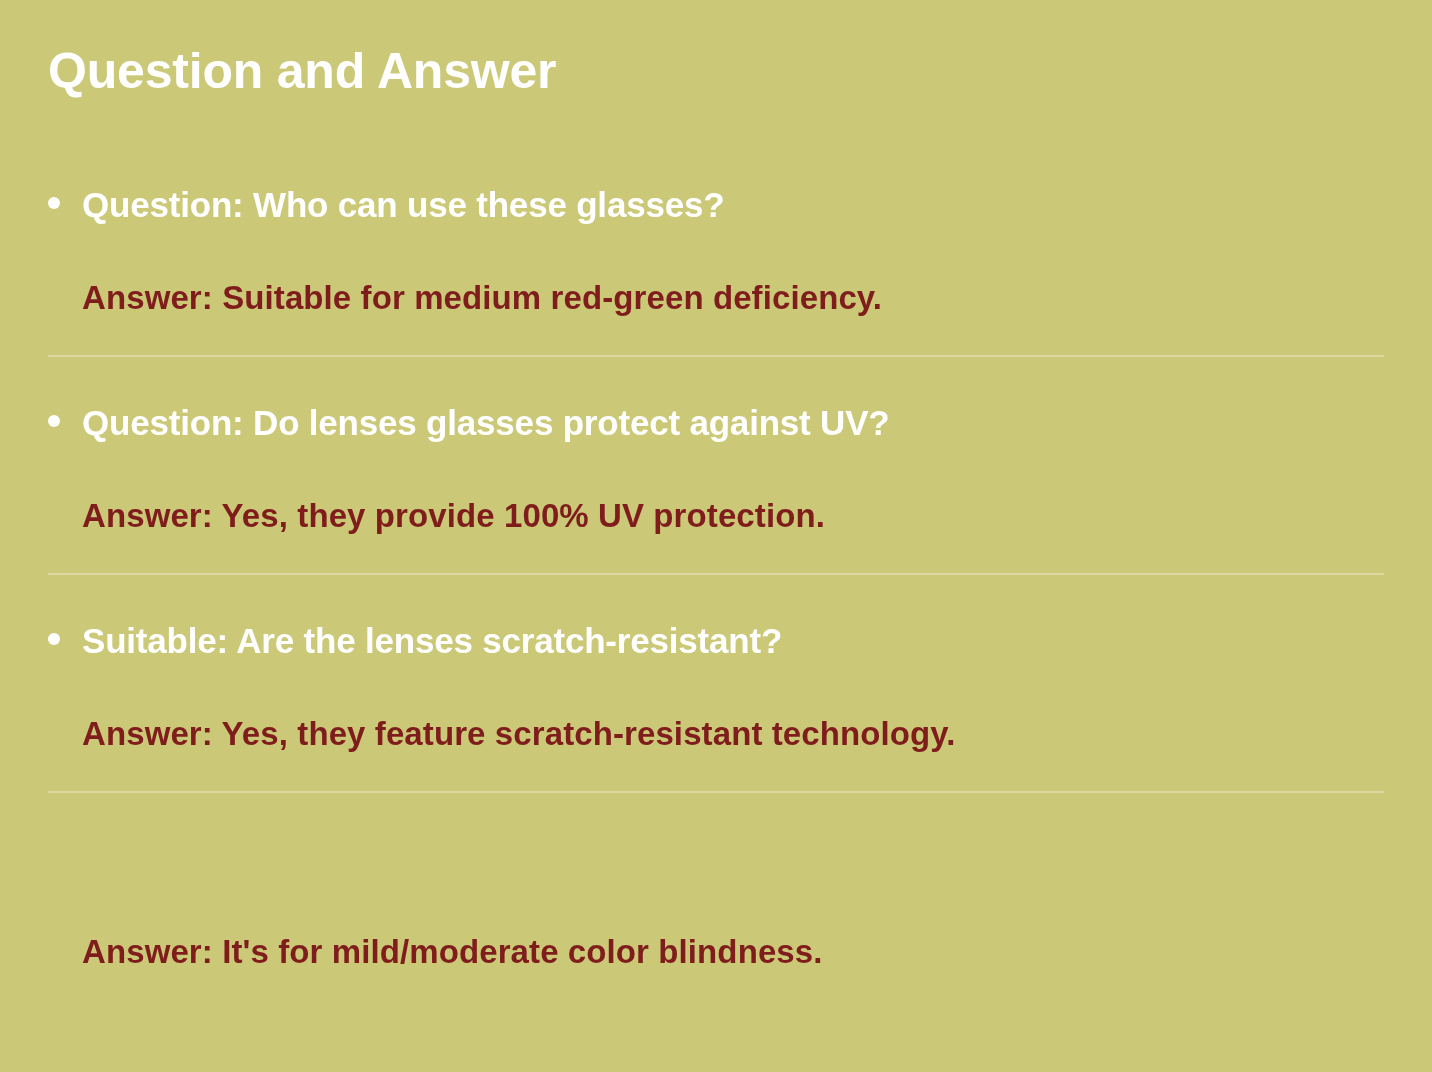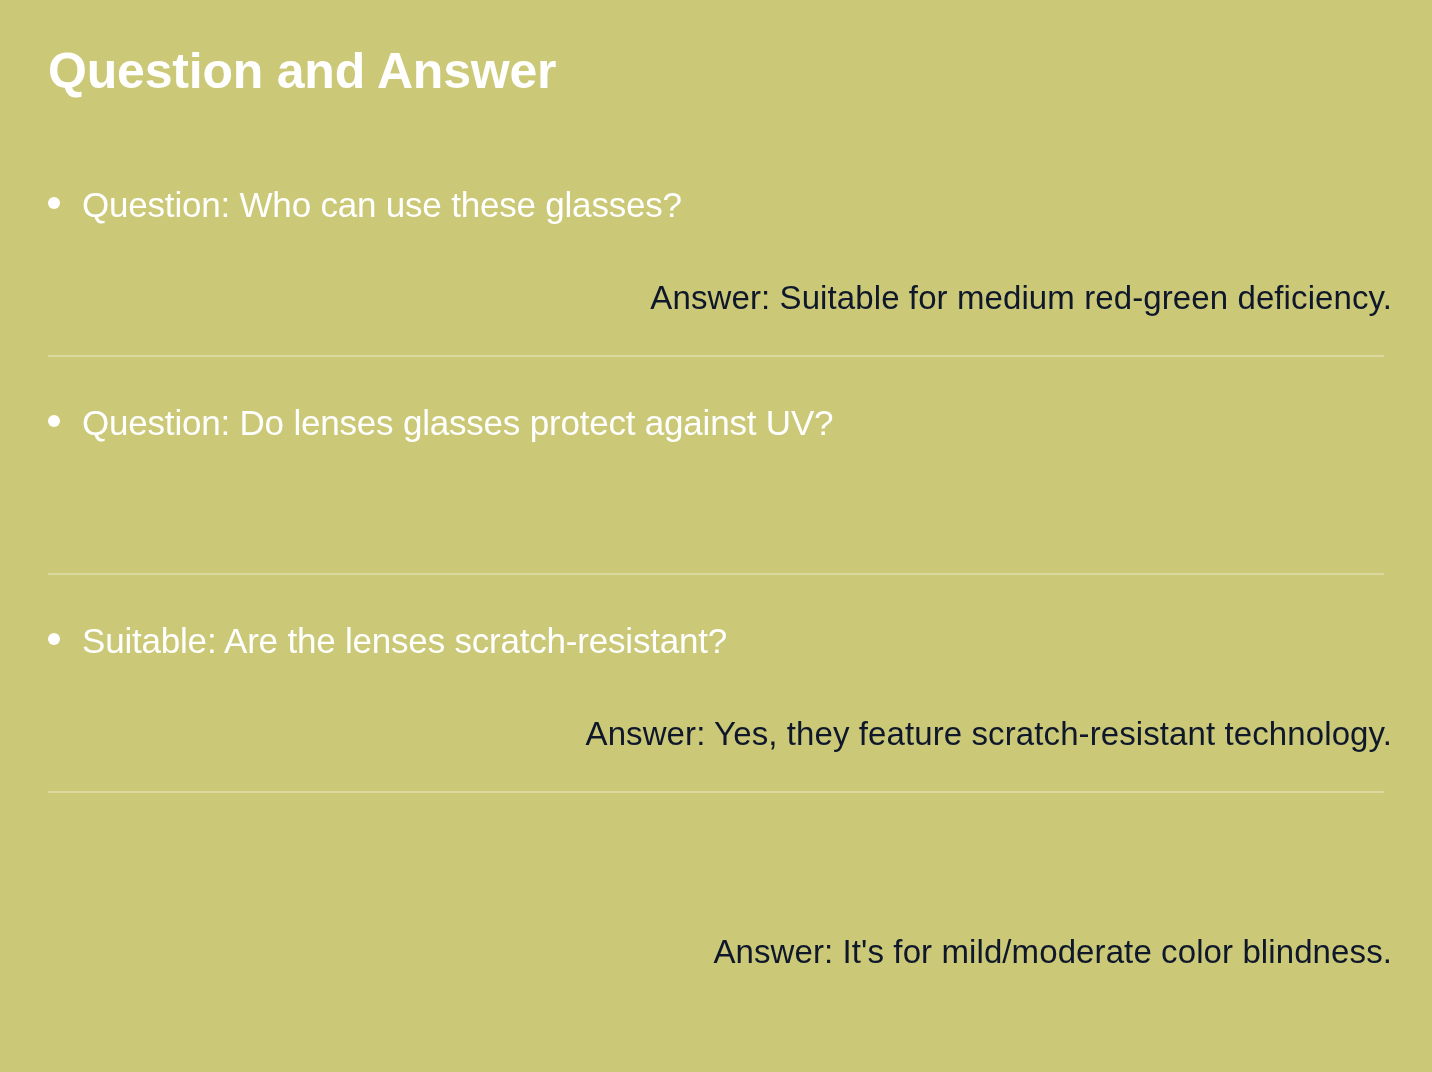--- a/index.html
+++ b/index.html
@@ -72,37 +72,36 @@
     height: 12px;
     border-radius: 50%;
     background: #ffffff;
     flex: 0 0 auto;
     margin-top: 14px;
     margin-right: 22px;
   }
 
   .question-text {
     font-size: 35px;
-    font-weight: normal;
+    font-weight: bold;
     color: #ffffff;
     line-height: 1.25;
     letter-spacing: -0.2px;
   }
 
   .answer-text {
     position: absolute;
     left: 82px;
     top: 112px;
     right: 40px;
     font-size: 33px;
-    font-weight: normal;
-    color: #0f172a;
+    font-weight: bold;
+    color: #7f1d1d;
     line-height: 1.3;
     letter-spacing: 0.1px;
-    text-align: right;
   }
 </style>
 </head>
 <body>
 
 <div class="qa-panel">
 
   <div class="panel-title">Question and Answer</div>
 
   <div class="qa-list">
@@ -113,20 +112,21 @@
         <span class="question-text">Question: Who can use these glasses?</span>
       </div>
       <div class="answer-text">Answer: Suitable for medium red-green deficiency.</div>
     </div>
 
     <div class="qa-item has-divider">
       <div class="question-row">
         <span class="bullet-icon"></span>
         <span class="question-text">Question: Do lenses glasses protect against UV?</span>
       </div>
+      <div class="answer-text">Answer: Yes, they provide 100% UV protection.</div>
     </div>
 
     <div class="qa-item has-divider">
       <div class="question-row">
         <span class="bullet-icon"></span>
         <span class="question-text">Suitable: Are the lenses scratch-resistant?</span>
       </div>
       <div class="answer-text">Answer: Yes, they feature scratch-resistant technology.</div>
     </div>
 

